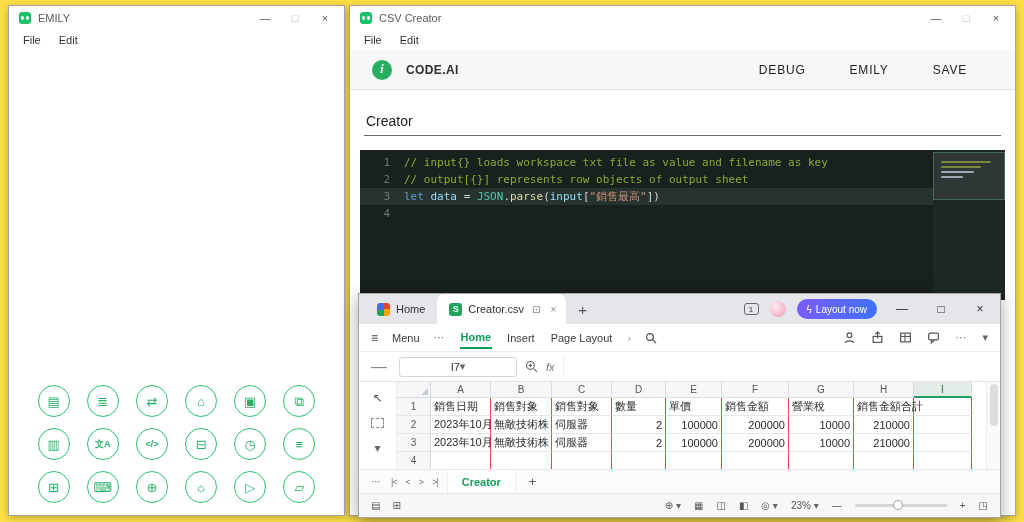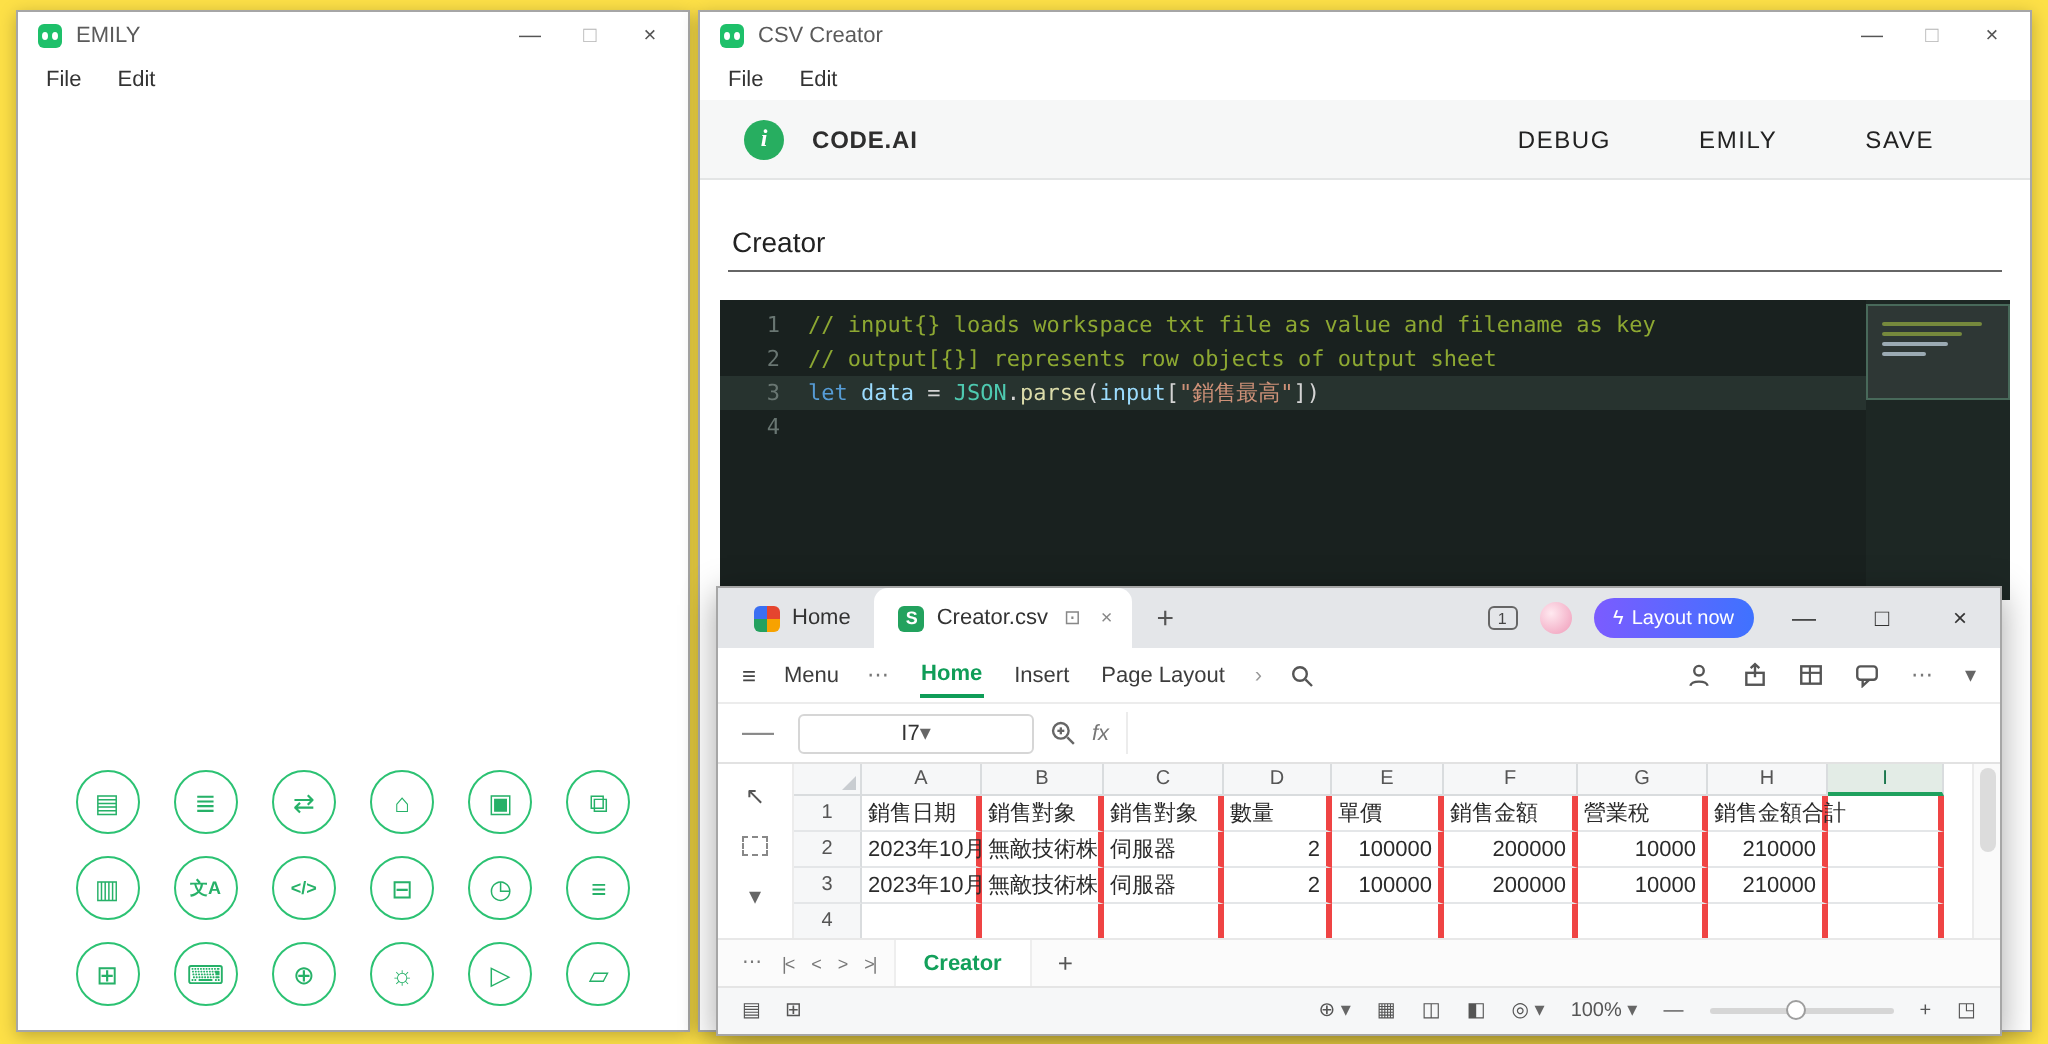--- a/index.html
+++ b/index.html
@@ -97,21 +97,21 @@
   .hdr-row,.grid-row{display:flex}
   .hdr-row{height:16px}
   .grid-row{height:18px}
   .corner{width:34px;flex:0 0 34px;background:#f6f7f8;border-right:1px solid #d9dcde;border-bottom:1px solid #d9dcde;position:relative}
   .corner::after{content:"";position:absolute;right:2px;bottom:2px;border-left:7px solid transparent;border-bottom:7px solid #c9cdd1}
   .col-h{background:#f6f7f8;border-right:1px solid #d9dcde;border-bottom:1px solid #d9dcde;font-size:10px;color:#555;
     display:flex;align-items:center;justify-content:center;flex:0 0 auto}
   .col-h.sel{background:#e3ece6;border-bottom:2px solid #1fa15e;color:#17744a}
   .row-h{width:34px;flex:0 0 34px;background:#f6f7f8;border-right:1px solid #d9dcde;border-bottom:1px solid #e4e6e8;
     font-size:10px;color:#555;display:flex;align-items:center;justify-content:center}
-  .cell{border-right:3px solid #ef4444;border-bottom:1px solid #e4e6e8;font-size:11px;color:#2b2b2b;
+  .cell{border-right:1px solid #ef4444;border-bottom:1px solid #e4e6e8;font-size:11px;color:#2b2b2b;
     display:flex;align-items:center;padding:0 3px;white-space:nowrap;overflow:visible;flex:0 0 auto}
   .cell.num{justify-content:flex-end}
   .v-scroll{width:14px;background:#fafafa;border-left:1px solid #ececec;position:relative}
   .v-thumb{position:absolute;top:2px;left:3px;width:8px;height:42px;background:#dcdcdc;border-radius:4px}
   .sheetbar{height:24px;flex:0 0 24px;display:flex;align-items:center;gap:9px;padding:0 12px;border-top:1px solid #e8e8e8;
     background:#fbfbfb;font-size:10px;color:#666}
   .nav-glyph{font-size:9px;color:#777;letter-spacing:-1px}
   .sheet-tab{color:#13a05b;font-weight:bold;font-size:11px;height:100%;display:flex;align-items:center;padding:0 14px;
     background:#fff;border-left:1px solid #eee;border-right:1px solid #eee}
   .add-sheet{font-size:13px;color:#555;padding:0 4px}
@@ -390,21 +390,21 @@
 
     <div class="statusbar">
       <span>▤</span>
       <span>⊞</span>
       <span class="sb-right">
         <span><span>⊕</span> <span class="g">▾</span></span>
         <span>▦</span>
         <span>◫</span>
         <span>◧</span>
         <span><span>◎</span> <span class="g">▾</span></span>
-        <span><span>100%</span> <span class="g">▾</span></span>
+        <span><span>23%</span> <span class="g">▾</span></span>
         <span>—</span>
         <span class="slider">
             <span class="thumb"></span>
           </span>
         <span>+</span>
         <span>◳</span>
       </span>
     </div>
   </div>
 </div>

